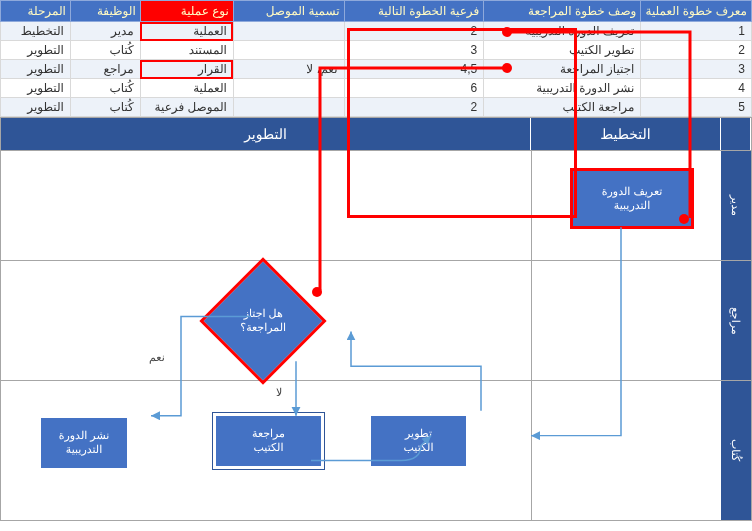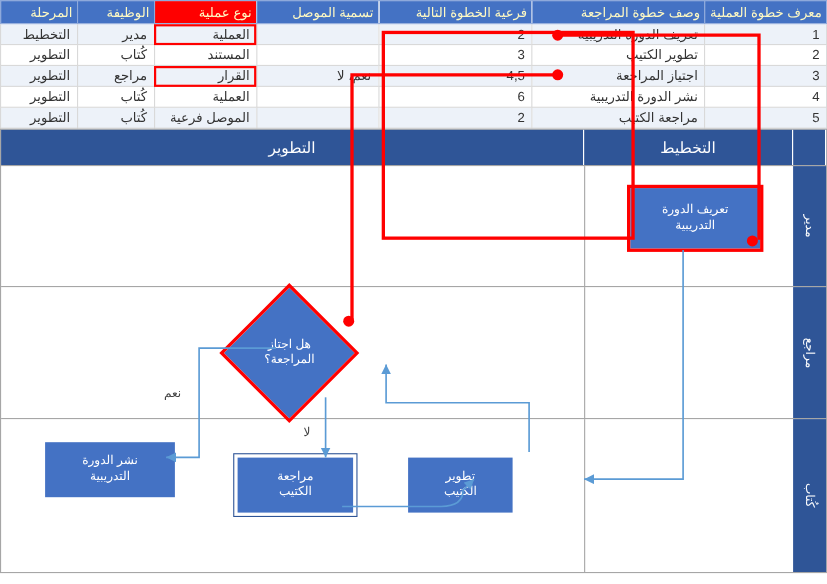--- a/index.html
+++ b/index.html
@@ -250,21 +250,21 @@
     <div class="plan"></div>
     <div class="dev">
       <div class="box" style="top:35px; left:370px; width:95px; height:50px;">
         <span style="white-space:pre-line">تطوير
 الكتيب</span>
       </div>
       <div class="box" style="top:35px; left:215px; width:105px; height:50px; outline:1px solid #2F5597; outline-offset:3px;">
         <span style="white-space:pre-line">مراجعة
 الكتيب</span>
       </div>
-      <div class="box" style="top:21px; left:40px; width:118px; height:50px;">
+      <div class="box" style="top:37px; left:40px; width:86px; height:50px;">
         <span style="white-space:pre-line">نشر الدورة
 التدريبية</span>
       </div>
       <span class="lbl" style="top:5px; left:275px;">لا</span>
       <span class="lbl" style="top:-30px; left:148px;">نعم</span>
     </div>
   </div>
 
   <svg class="connectors" viewBox="0 0 750 405" preserveAspectRatio="none">
     <defs>

